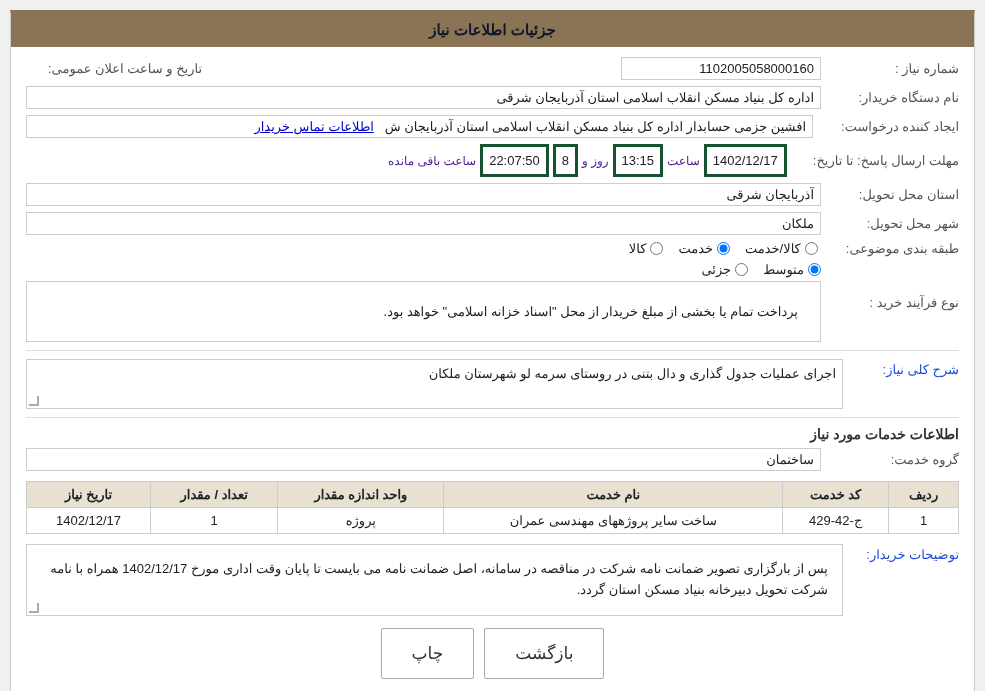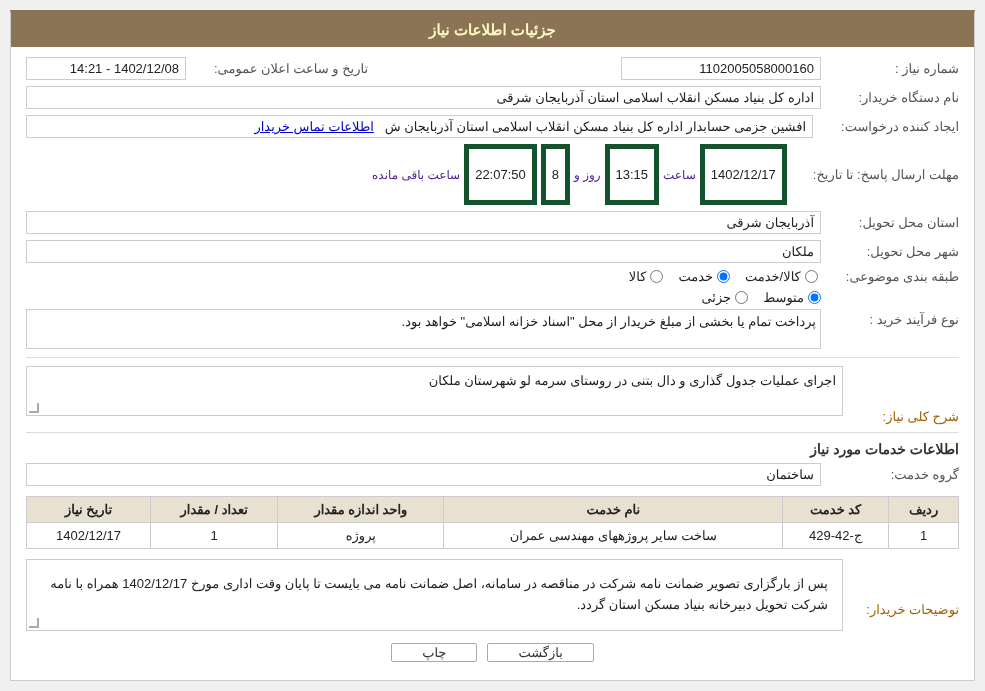--- a/index.html
+++ b/index.html
@@ -16,21 +16,21 @@
       background: #f0f0f0;
       padding: 10px;
     }
     .main-box {
       background: #fff;
       border: 1px solid #ccc;
       border-top: 3px solid #8b7355;
     }
     .header-bar {
       background: #8b7355;
-      color: #fef9c3;
+      color: #0f172a;
       text-align: center;
       padding: 8px 10px;
       font-size: 15px;
       font-weight: bold;
     }
     .content {
       padding: 10px 15px;
     }
     .info-row {
       display: flex;
@@ -72,23 +72,23 @@
     .date-time-row {
       display: flex;
       align-items: center;
       gap: 4px;
       margin-bottom: 6px;
     }
     .date-time-row .label {
       min-width: 110px;
     }
     .dt-box {
-      border: 5px solid #14532d;
-      background: #fff;
-      padding: 18px 6px;
+      border: 3px solid #14532d;
+      background: #fff;
+      padding: 6px 6px;
       min-height: 22px;
       font-size: 13px;
       text-align: center;
       white-space: nowrap;
     }
     .dt-label-small {
       font-size: 12px;
       color: #4c1d95;
       white-space: nowrap;
     }
@@ -115,21 +115,21 @@
       align-items: center;
       gap: 4px;
       font-size: 13px;
     }
     .radio-item input[type=radio] {
       margin: 0;
     }
     .notice-box {
       border: 1px solid #ccc;
       background: #fff;
-      padding: 4px;
+      padding: 22px;
       font-size: 13px;
       text-align: right;
       min-height: 40px;
       width: 100%;
     }
     .description-box {
       border: 1px solid #ccc;
       background: #fff;
       padding: 6px;
       font-size: 13px;
@@ -200,22 +200,22 @@
       border-bottom: 2px solid #aaa;
     }
     .bottom-buttons {
       display: flex;
       justify-content: center;
       gap: 10px;
       margin-top: 12px;
       margin-bottom: 8px;
     }
     .btn {
-      padding: 1px 30px;
-      font-size: 13px;
+      padding: 14px 30px;
+      font-size: 17px;
       border: 1px solid #aaa;
       cursor: pointer;
       border-radius: 2px;
     }
     .btn-back {
       background: #fff;
       color: #333;
     }
     .btn-print {
       background: #fff;
@@ -223,43 +223,41 @@
     }
     .row-with-label {
       display: flex;
       align-items: flex-start;
       margin-bottom: 6px;
       gap: 6px;
     }
     .row-label {
       min-width: 110px;
       text-align: right;
-      color: #a16207;
+      color: #1d4ed8;
       font-size: 13px;
       padding-top: 3px;
-      margin-top: 40px;
     }
     .flex-fill {
       flex: 1;
     }
   </style>
 </head>
 <body>
 
 <div class="page-wrapper">
   <div class="main-box">
     <div class="header-bar">جزئیات اطلاعات نیاز</div>
     <div class="content">
 
       <div class="info-row">
         <span class="label">شماره نیاز :</span>
         <div class="value-box-fixed" style="min-width:200px;">1102005058000160</div>
         <span style="flex:1;"></span>
         <span class="label">تاریخ و ساعت اعلان عمومی:</span>
-        <div class="value-box-fixed" style="min-width:160px;">1402/12/08 - 14:21</div>
       </div>
 
       <div class="info-row">
         <span class="label">نام دستگاه خریدار:</span>
         <div class="value-box">اداره کل بنیاد مسکن انقلاب اسلامی استان آذربایجان شرقی</div>
       </div>
 
       <div class="info-row">
         <span class="label">ایجاد کننده درخواست:</span>
         <div class="value-box">

